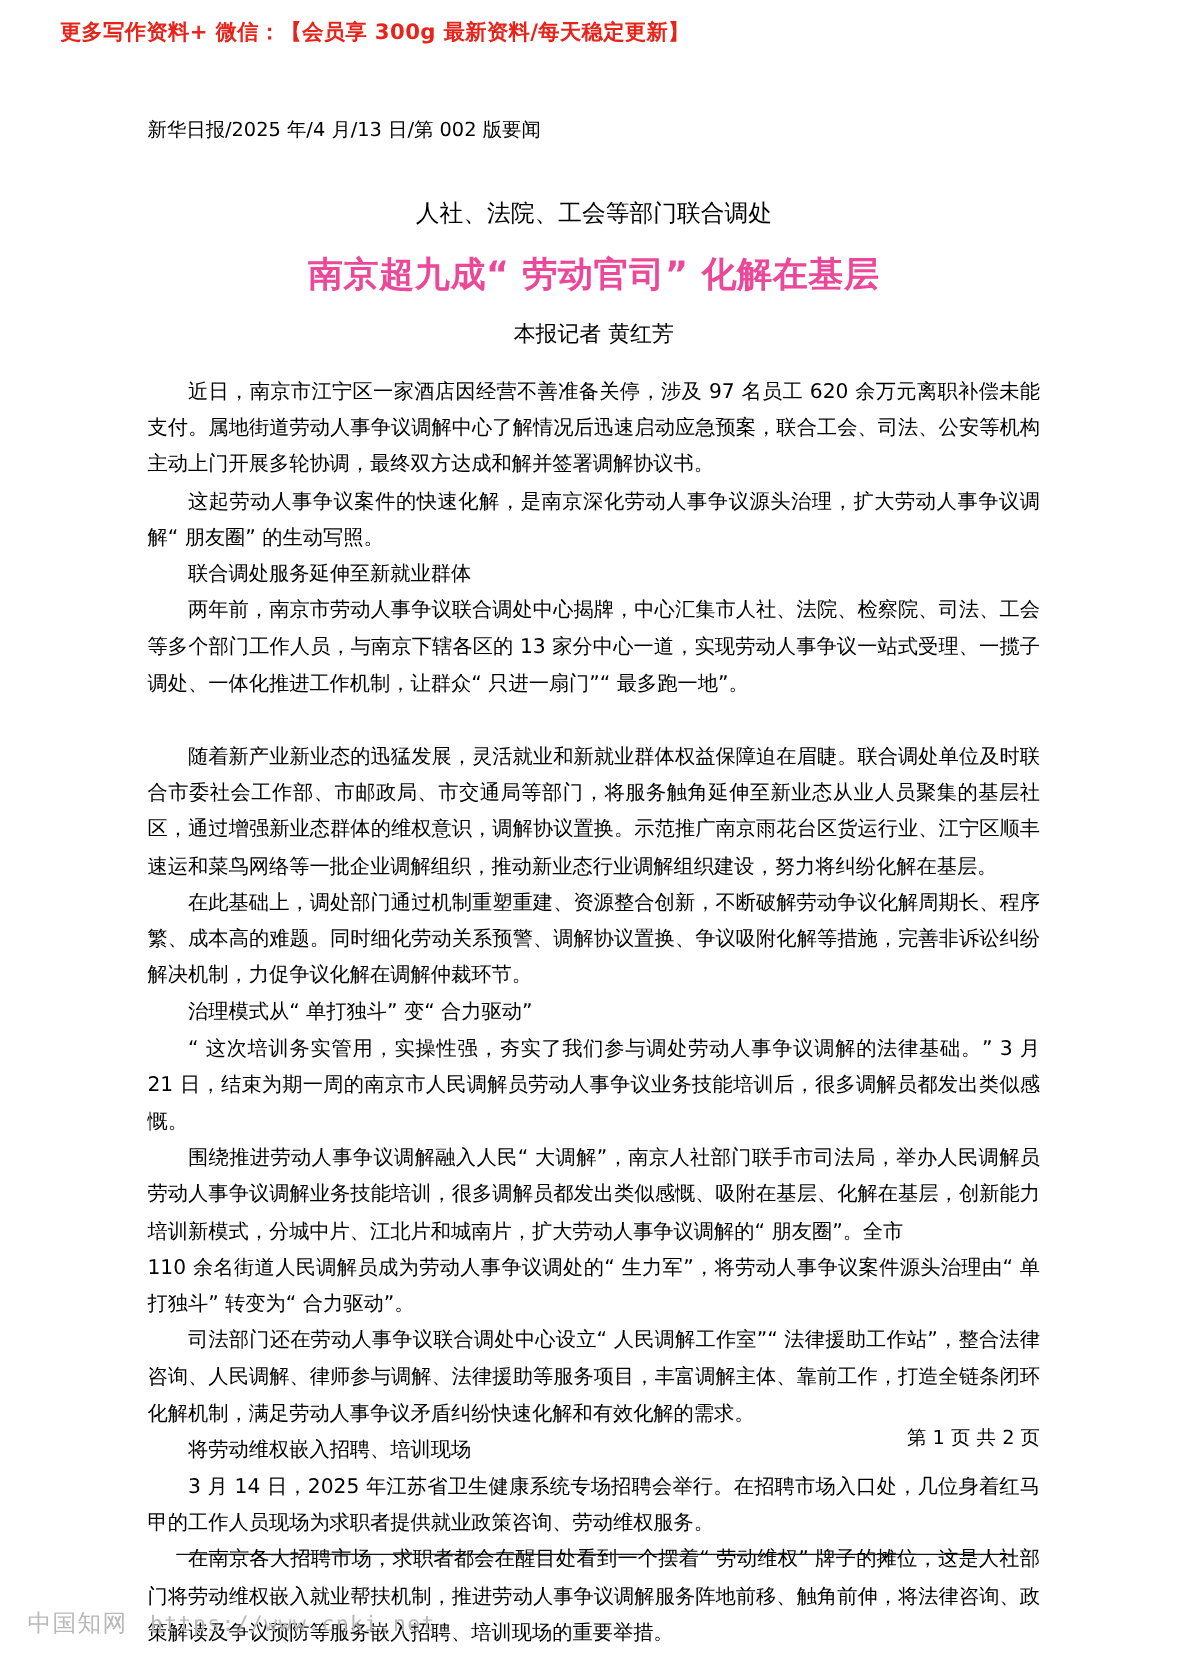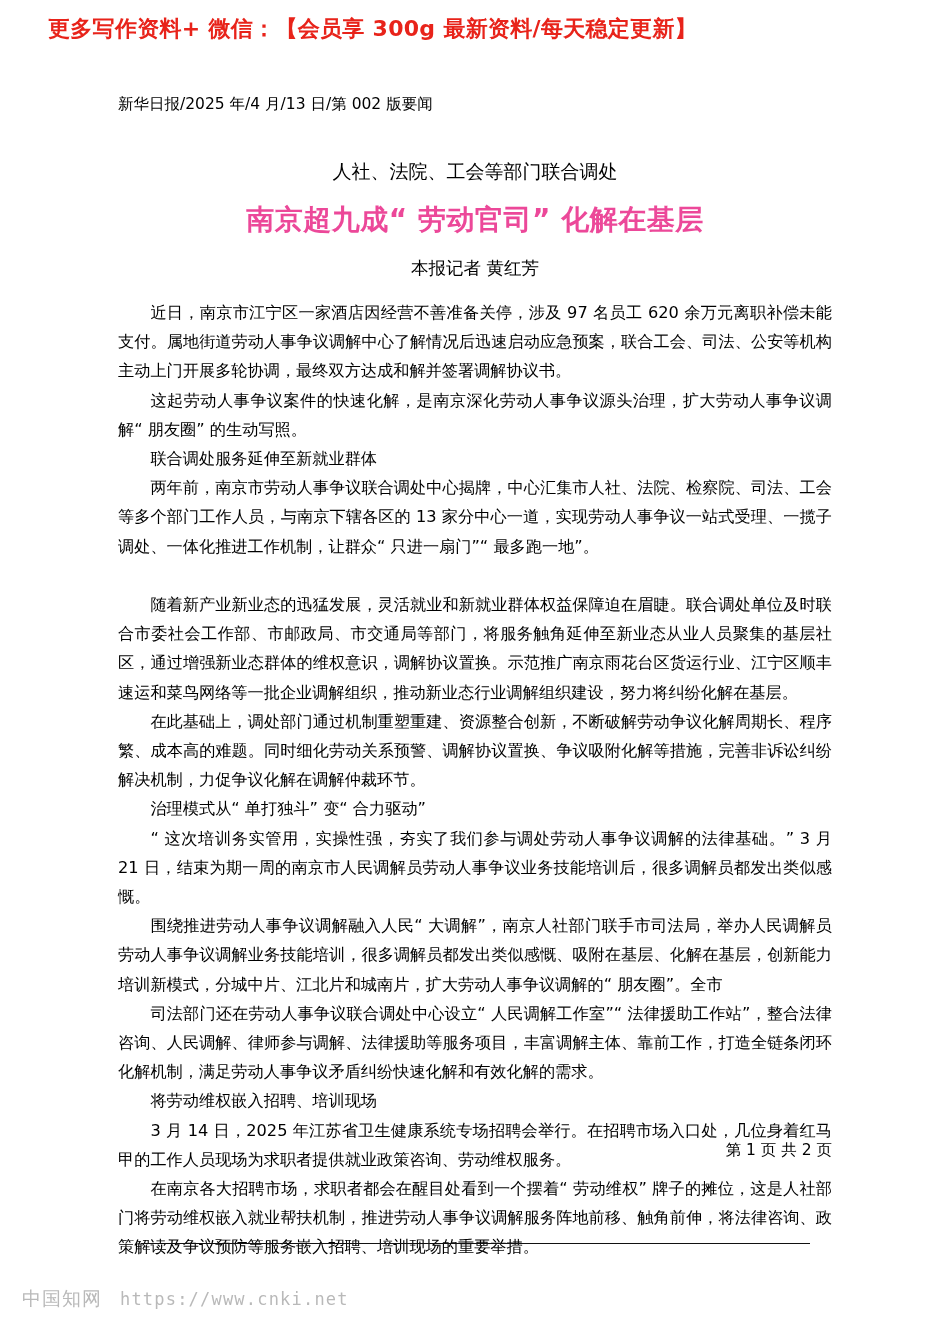--- a/index.html
+++ b/index.html
@@ -21,21 +21,21 @@
     left: 0; top: 0;
     width: 950px;
     height: 1344px;
   }
 
   
   .promo {
     position: absolute;
     left: 48px;
     top: 14px;
-    font-size: 22px;
+    font-size: 17px;
     font-weight: bold;
     color: #e8231a;
     letter-spacing: 0.3px;
     white-space: nowrap;
   }
 
   
   .source {
     position: absolute;
     left: 118px;
@@ -161,20 +161,21 @@
       <p>近日，南京市江宁区一家酒店因经营不善准备关停，涉及 97 名员工 620 余万元离职补偿未能支付。属地街道劳动人事争议调解中心了解情况后迅速启动应急预案，联合工会、司法、公安等机构主动上门开展多轮协调，最终双方达成和解并签署调解协议书。</p>
       <p>这起劳动人事争议案件的快速化解，是南京深化劳动人事争议源头治理，扩大劳动人事争议调解“ 朋友圈” 的生动写照。</p>
       <p>联合调处服务延伸至新就业群体</p>
       <p>两年前，南京市劳动人事争议联合调处中心揭牌，中心汇集市人社、法院、检察院、司法、工会等多个部门工作人员，与南京下辖各区的 13 家分中心一道，实现劳动人事争议一站式受理、一揽子调处、一体化推进工作机制，让群众“ 只进一扇门”“ 最多跑一地”。</p>
       <p class="spacer"></p>
       <p>随着新产业新业态的迅猛发展，灵活就业和新就业群体权益保障迫在眉睫。联合调处单位及时联合市委社会工作部、市邮政局、市交通局等部门，将服务触角延伸至新业态从业人员聚集的基层社区，通过增强新业态群体的维权意识，调解协议置换。示范推广南京雨花台区货运行业、江宁区顺丰速运和菜鸟网络等一批企业调解组织，推动新业态行业调解组织建设，努力将纠纷化解在基层。</p>
       <p>在此基础上，调处部门通过机制重塑重建、资源整合创新，不断破解劳动争议化解周期长、程序繁、成本高的难题。同时细化劳动关系预警、调解协议置换、争议吸附化解等措施，完善非诉讼纠纷解决机制，力促争议化解在调解仲裁环节。</p>
       <p>治理模式从“ 单打独斗” 变“ 合力驱动”</p>
       <p>“ 这次培训务实管用，实操性强，夯实了我们参与调处劳动人事争议调解的法律基础。” 3 月 21 日，结束为期一周的南京市人民调解员劳动人事争议业务技能培训后，很多调解员都发出类似感慨。</p>
       <p>围绕推进劳动人事争议调解融入人民“ 大调解”，南京人社部门联手市司法局，举办人民调解员劳动人事争议调解业务技能培训，很多调解员都发出类似感慨、吸附在基层、化解在基层，创新能力培训新模式，分城中片、江北片和城南片，扩大劳动人事争议调解的“ 朋友圈”。全市</p>
+      <p class="noindent">110 余名街道人民调解员成为劳动人事争议调处的“ 生力军”，将劳动人事争议案件源头治理由“ 单打独斗” 转变为“ 合力驱动”。</p>
       <p>司法部门还在劳动人事争议联合调处中心设立“ 人民调解工作室”“ 法律援助工作站”，整合法律咨询、人民调解、律师参与调解、法律援助等服务项目，丰富调解主体、靠前工作，打造全链条闭环化解机制，满足劳动人事争议矛盾纠纷快速化解和有效化解的需求。</p>
       <p>将劳动维权嵌入招聘、培训现场</p>
       <p>3 月 14 日，2025 年江苏省卫生健康系统专场招聘会举行。在招聘市场入口处，几位身着红马甲的工作人员现场为求职者提供就业政策咨询、劳动维权服务。</p>
       <p>在南京各大招聘市场，求职者都会在醒目处看到一个摆着“ 劳动维权” 牌子的摊位，这是人社部门将劳动维权嵌入就业帮扶机制，推进劳动人事争议调解服务阵地前移、触角前伸，将法律咨询、政策解读及争议预防等服务嵌入招聘、培训现场的重要举措。</p>
     </div>
 
   <div class="page-number">第 1 页 共 2 页</div>
 
   <div class="footer-rule"></div>
 

